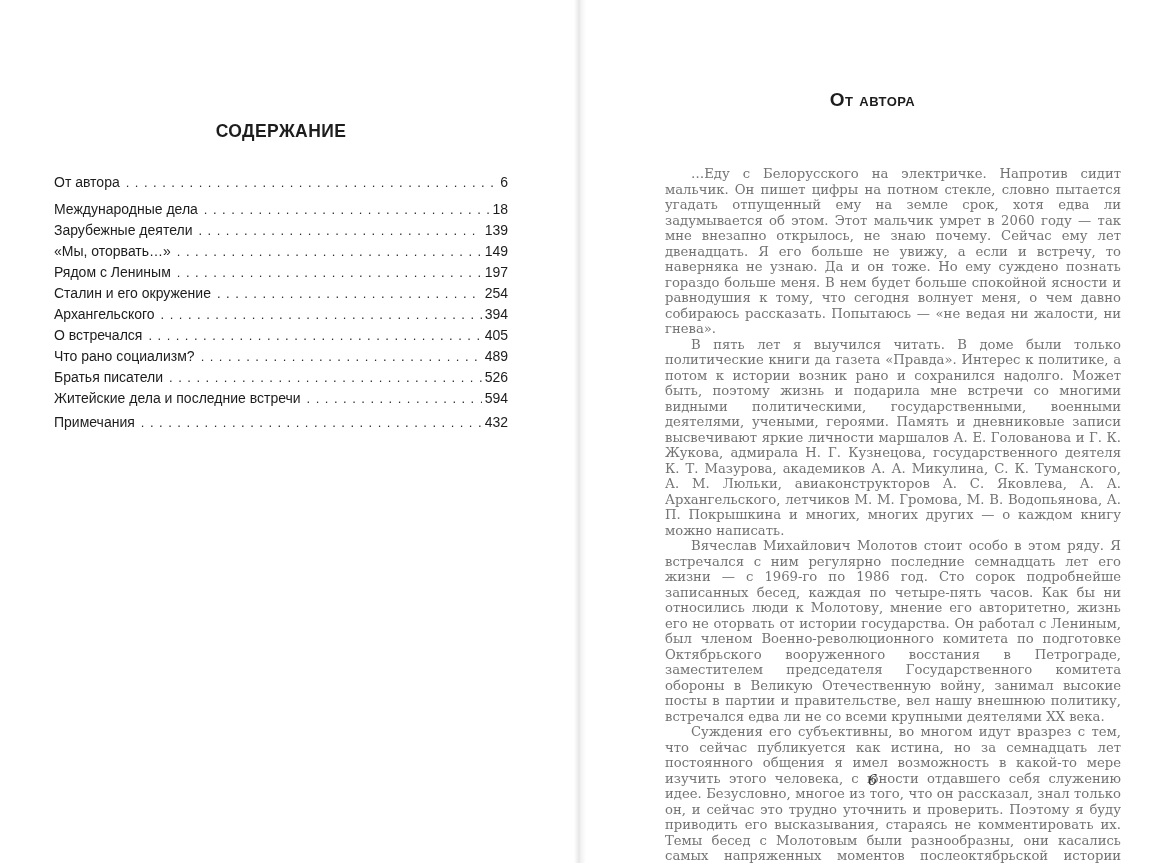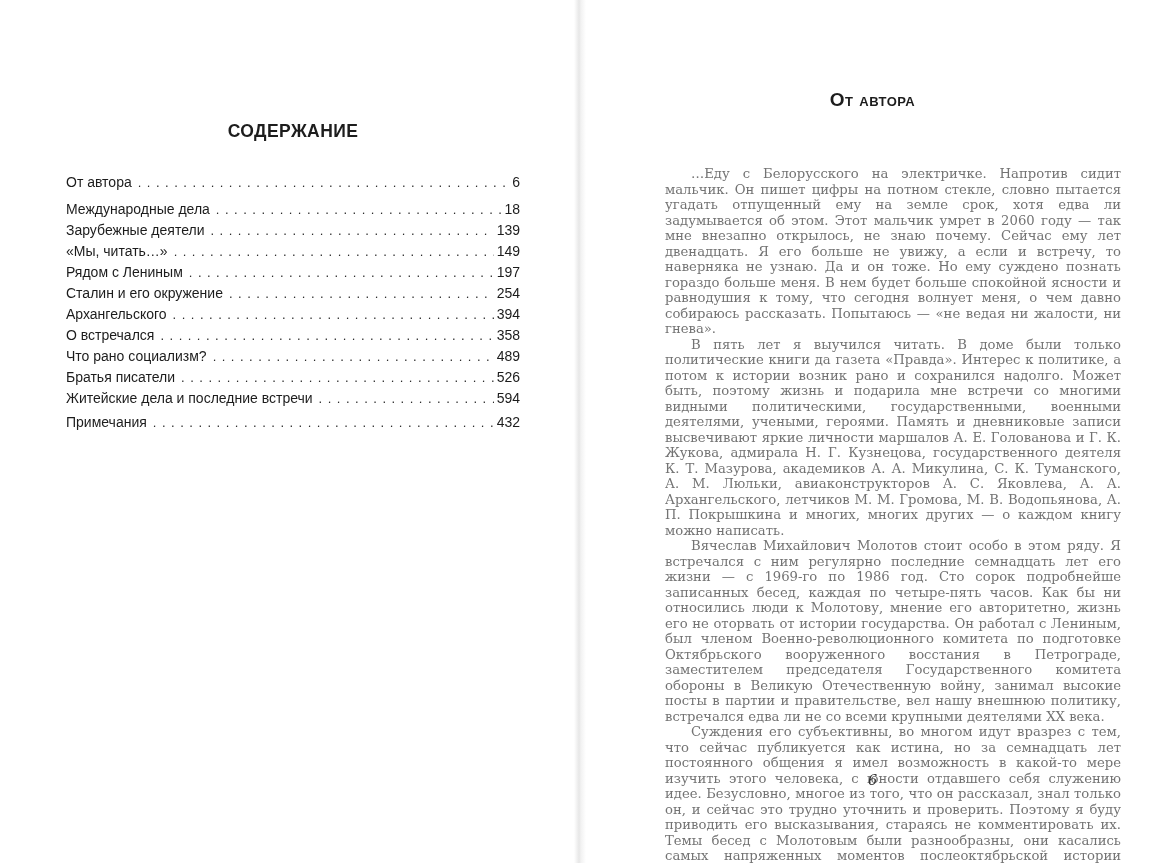--- a/index.html
+++ b/index.html
@@ -24,21 +24,21 @@
     background: linear-gradient(to right,
       rgba(255,255,255,0) 0%,
       rgba(175,175,175,0.30) 42%,
       rgba(195,195,195,0.22) 58%,
       rgba(255,255,255,0) 100%);
   }
 
   
   .page-left {
     position: absolute;
-    left: 16px; top: 0;
+    left: 4px; top: 0;
     width: 578px; height: 863px;
   }
   .toc-heading {
     position: absolute;
     top: 121px;
     left: 50px;
     width: 454px;
     text-align: center;
     font-family: "Liberation Sans", sans-serif;
     font-weight: bold;
@@ -144,21 +144,21 @@
           <span class="toc-title">Международные дела</span>
           <span class="toc-leader"></span>
           <span class="toc-page">18</span>
         </div>
         <div class="toc-row">
           <span class="toc-title">Зарубежные деятели</span>
           <span class="toc-leader"></span>
           <span class="toc-page">139</span>
         </div>
         <div class="toc-row">
-          <span class="toc-title">«Мы, читать…»</span>
+          <span class="toc-title">«Мы, оторвать…»</span>
           <span class="toc-leader"></span>
           <span class="toc-page">149</span>
         </div>
         <div class="toc-row">
           <span class="toc-title">Рядом с Лениным</span>
           <span class="toc-leader"></span>
           <span class="toc-page">197</span>
         </div>
         <div class="toc-row">
           <span class="toc-title">Сталин и его окружение</span>
@@ -166,21 +166,21 @@
           <span class="toc-page">254</span>
         </div>
         <div class="toc-row">
           <span class="toc-title">Архангельского</span>
           <span class="toc-leader"></span>
           <span class="toc-page">394</span>
         </div>
         <div class="toc-row">
           <span class="toc-title">О встречался</span>
           <span class="toc-leader"></span>
-          <span class="toc-page">358</span>
+          <span class="toc-page">405</span>
         </div>
         <div class="toc-row">
           <span class="toc-title">Что рано социализм?</span>
           <span class="toc-leader"></span>
           <span class="toc-page">489</span>
         </div>
         <div class="toc-row">
           <span class="toc-title">Братья писатели</span>
           <span class="toc-leader"></span>
           <span class="toc-page">526</span>

